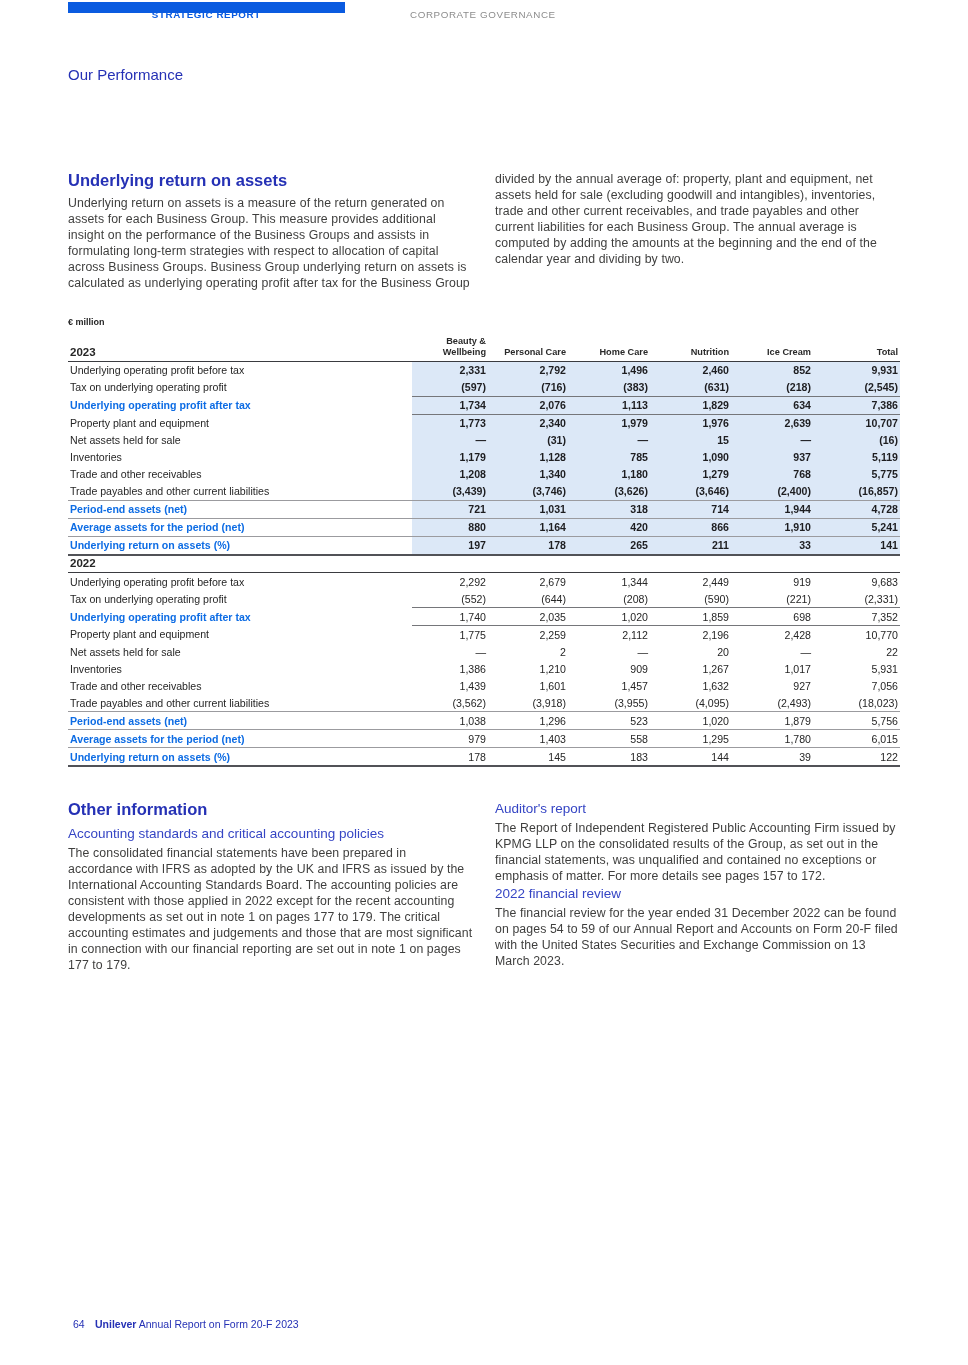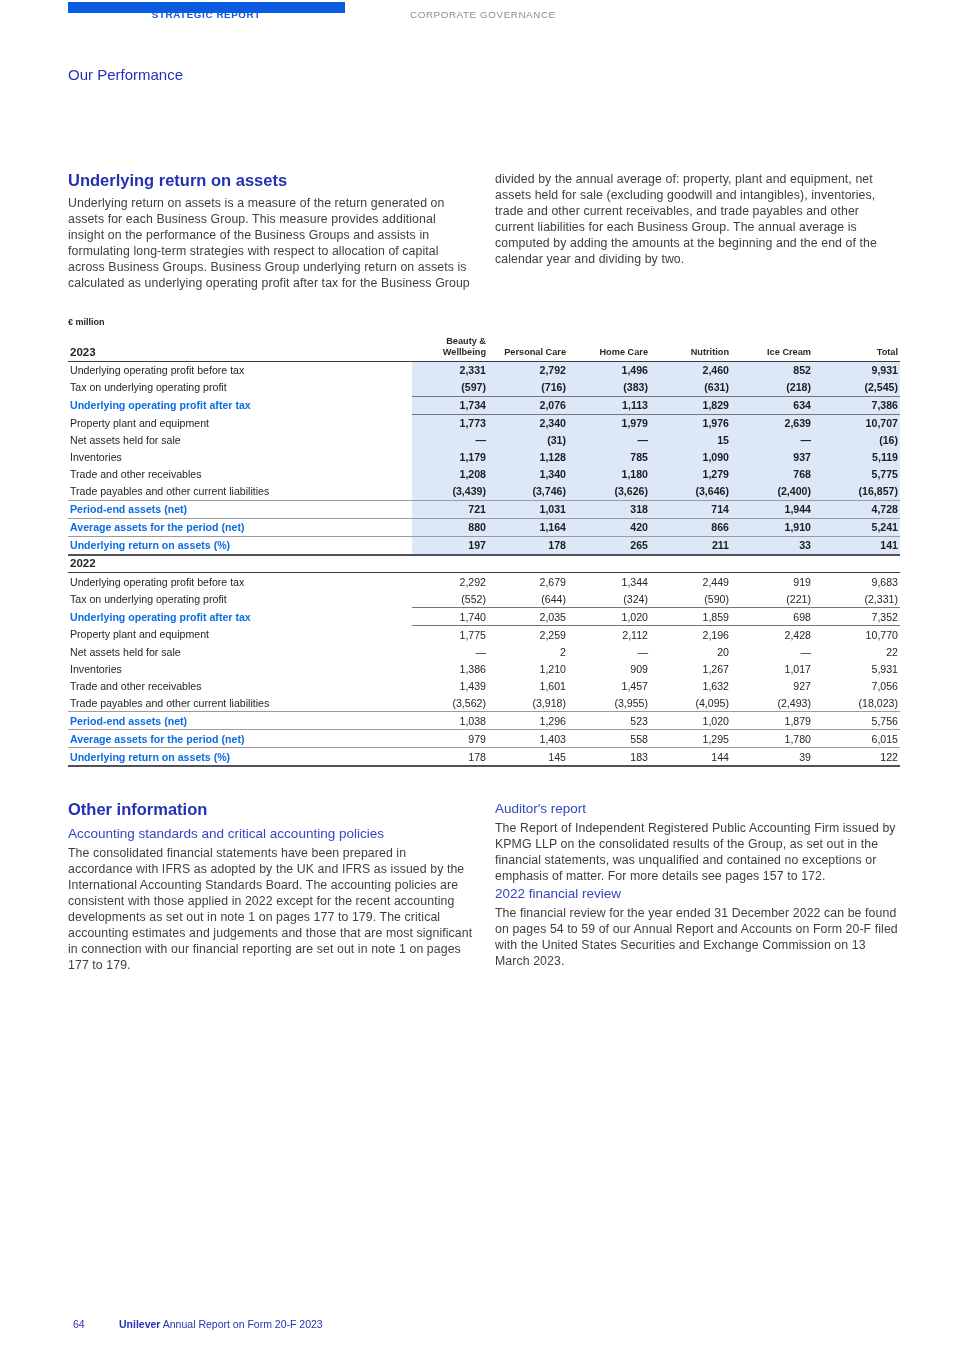--- a/index.html
+++ b/index.html
@@ -62,21 +62,21 @@
   table.fin tr:last-child td{border-bottom:2.4px solid var(--rule-end);}
 
   
   .bottom{margin-top:33px;}
   .bottom h3.sub{margin-top:7px;}
   .bottom .right h3.sub{margin-top:1px;}
   .bottom .right .review-h{margin-top:19px;}
 
   
   .footer{position:absolute;left:73px;top:1318px;font-size:10.5px;color:var(--heading-blue);}
-  .footer .pg{display:inline-block;width:46px;}
+  .footer .pg{display:inline-block;width:22px;}
   .footer .brand{font-weight:bold;}
 </style>
 </head>
 <body>
 
 <div class="page">
   <div class="content">
 
     <nav class="topnav" id="topnav">
         <div class="tab active"><span class="bar"></span>STRATEGIC REPORT</div>
@@ -225,21 +225,21 @@
               <td class="val">2,679</td>
               <td class="val">1,344</td>
               <td class="val">2,449</td>
               <td class="val">919</td>
               <td class="val">9,683</td>
             </tr>
             <tr class="i1">
               <td class="lbl">Tax on underlying operating profit</td>
               <td class="val">(552)</td>
               <td class="val">(644)</td>
-              <td class="val">(324)</td>
+              <td class="val">(208)</td>
               <td class="val">(590)</td>
               <td class="val">(221)</td>
               <td class="val">(2,331)</td>
             </tr>
             <tr class="emph i2">
               <td class="lbl">Underlying operating profit after tax</td>
               <td class="val">1,740</td>
               <td class="val">2,035</td>
               <td class="val">1,020</td>
               <td class="val">1,859</td>

